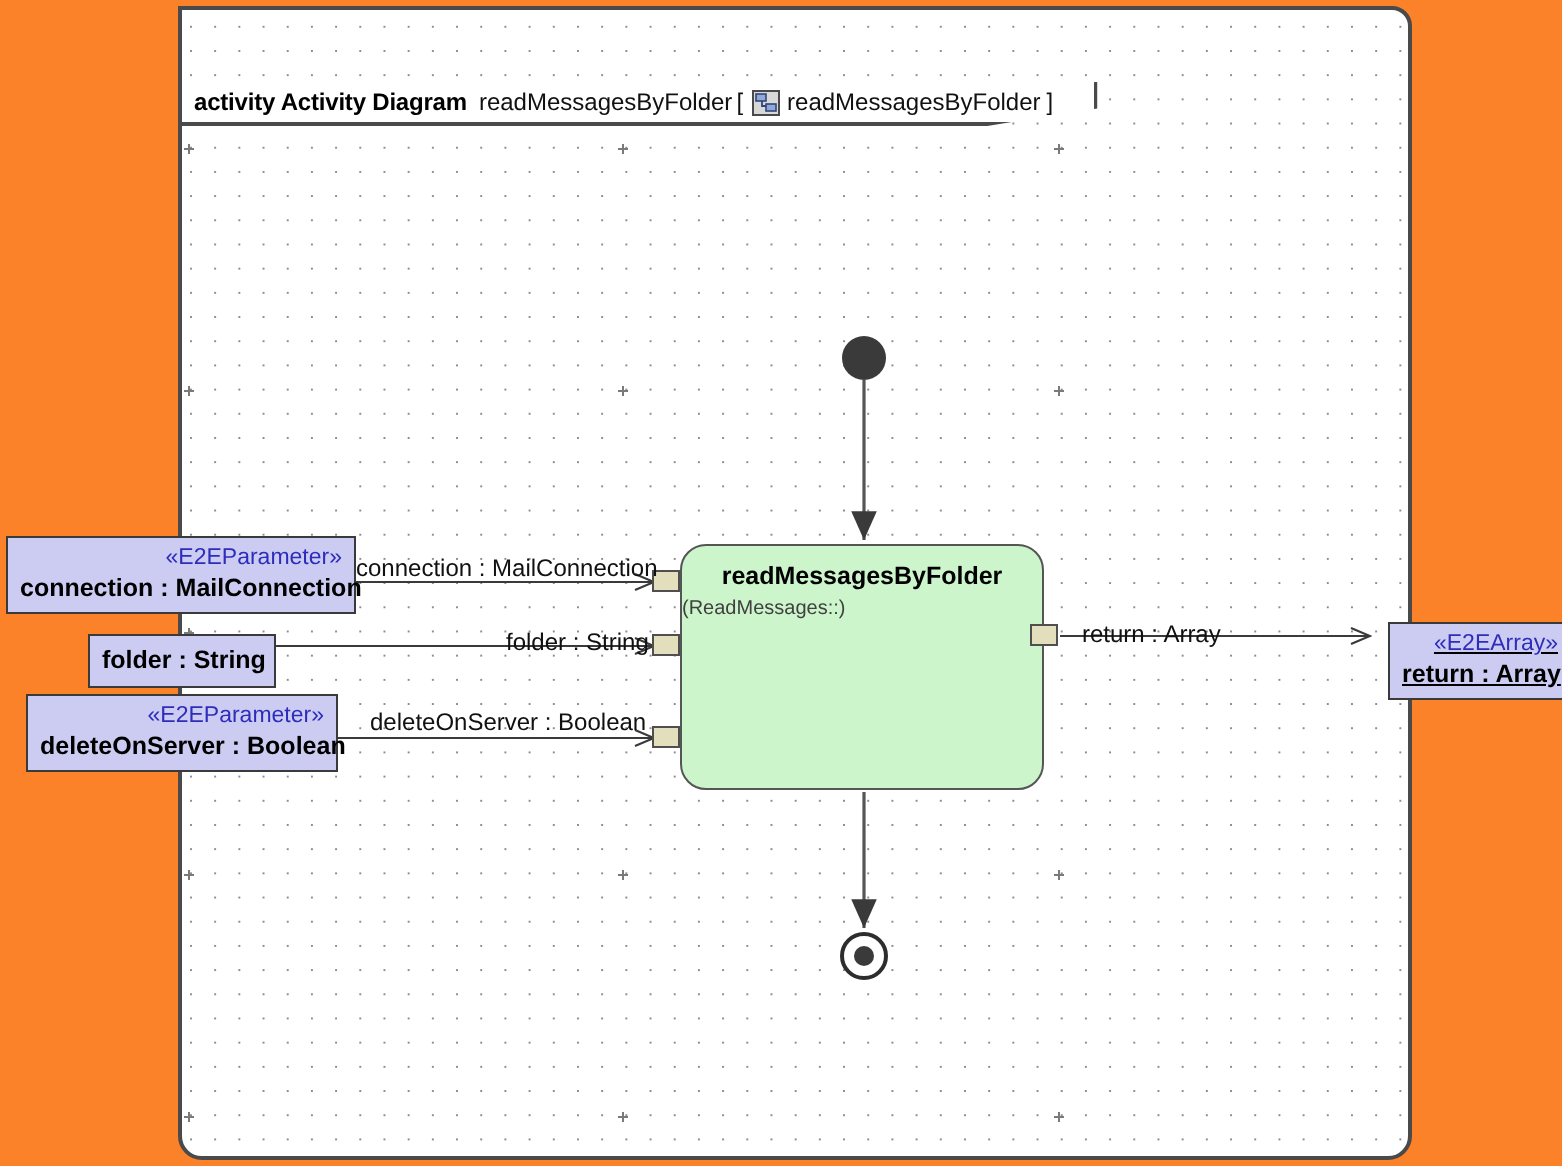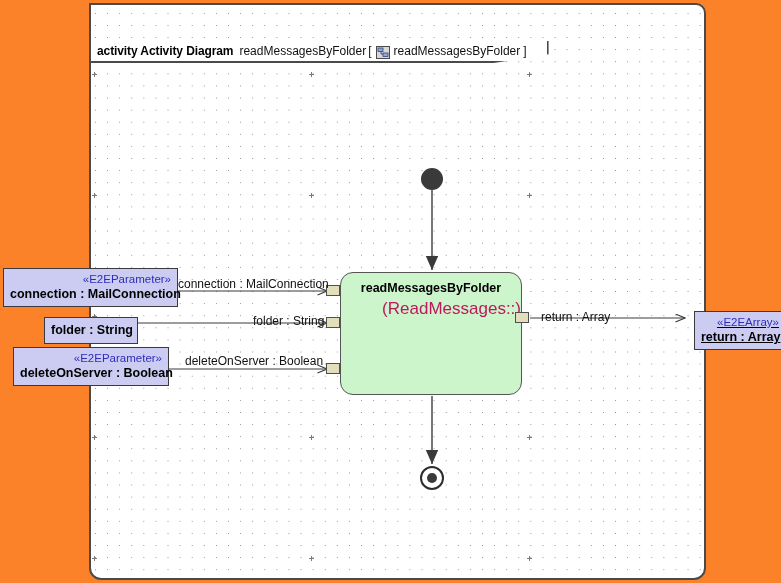--- a/index.html
+++ b/index.html
@@ -126,23 +126,23 @@
     left: 0; right: 0;
     text-align: center;
     font-size: 12.5px;
     font-weight: bold;
     color: #000000;
   }
   #action-node-qualifier {
     position: absolute;
     top: 26px;
     left: 0; right: 0;
-    text-align: right;
-    font-size: 17px;
-    color: #be185d;
+    text-align: left;
+    font-size: 10px;
+    color: #404040;
   }
 
   .pin {
     position: absolute;
     width: 14px;
     height: 11px;
     background: #e3dfbd;
     border: 1px solid #4f4f4f;
     box-sizing: border-box;
     z-index: 4;

